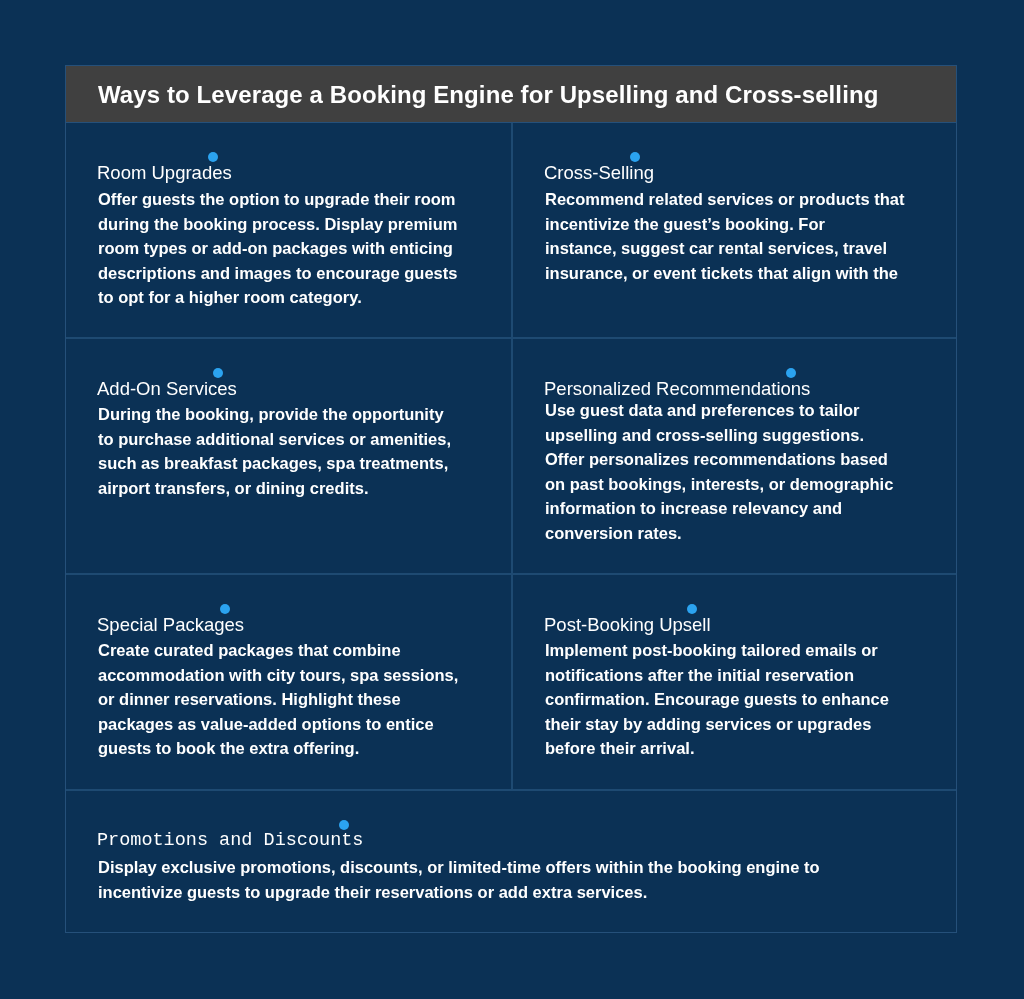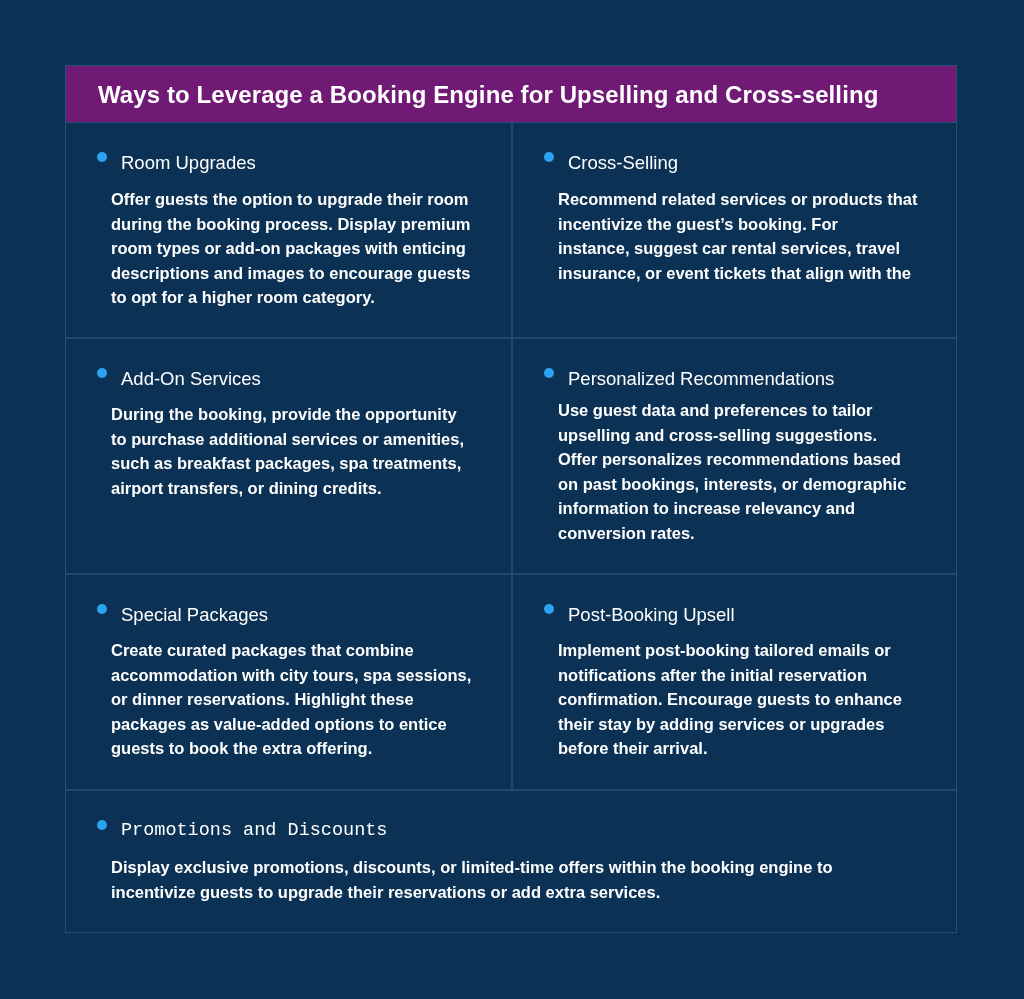--- a/index.html
+++ b/index.html
@@ -15,21 +15,21 @@
     left: 65px; top: 65px;
     width: 892px; height: 868px;
     border: 1px solid #25507a;
     box-sizing: border-box;
     background: #0b3155;
   }
   .header {
     position: absolute;
     left: 0; top: 0; right: 0;
     height: 57px;
-    background: #701a75;
+    background: #404040;
     border-bottom: 1px solid #25507a;
     box-sizing: border-box;
   }
   .title {
     position: absolute;
     left: 32px; top: 15px;
     font-size: 24px;
     font-weight: bold;
     color: #ffffff;
     letter-spacing: 0.1px;
@@ -47,42 +47,42 @@
   .hline {
     position: absolute;
     height: 2px;
     background: #1e4a72;
     left: 0; right: 0;
   }
   .cell-head {
     position: absolute;
     left: 31px;
     display: flex;
-    align-items: flex-start;
+    align-items: flex-end;
+    flex-direction: column;
   }
   .bullet {
     width: 10px; height: 10px;
     border-radius: 50%;
     background: #2ba3f0;
     margin-right: 14px;
     flex-shrink: 0;
   }
   .cell-title {
     font-size: 18.5px;
     color: #ffffff;
     white-space: nowrap;
   }
   .cell-body {
     position: absolute;
     left: 32px;
     font-size: 16.5px;
     line-height: 24.5px;
     color: #ffffff;
     font-weight: bold;
-    margin-left: 13px;
   }
 </style>
 </head>
 <body>
 
 <div class="table">
   <div class="header">
     <div class="title">Ways to Leverage a Booking Engine for Upselling and Cross-selling</div>
   </div>
 

